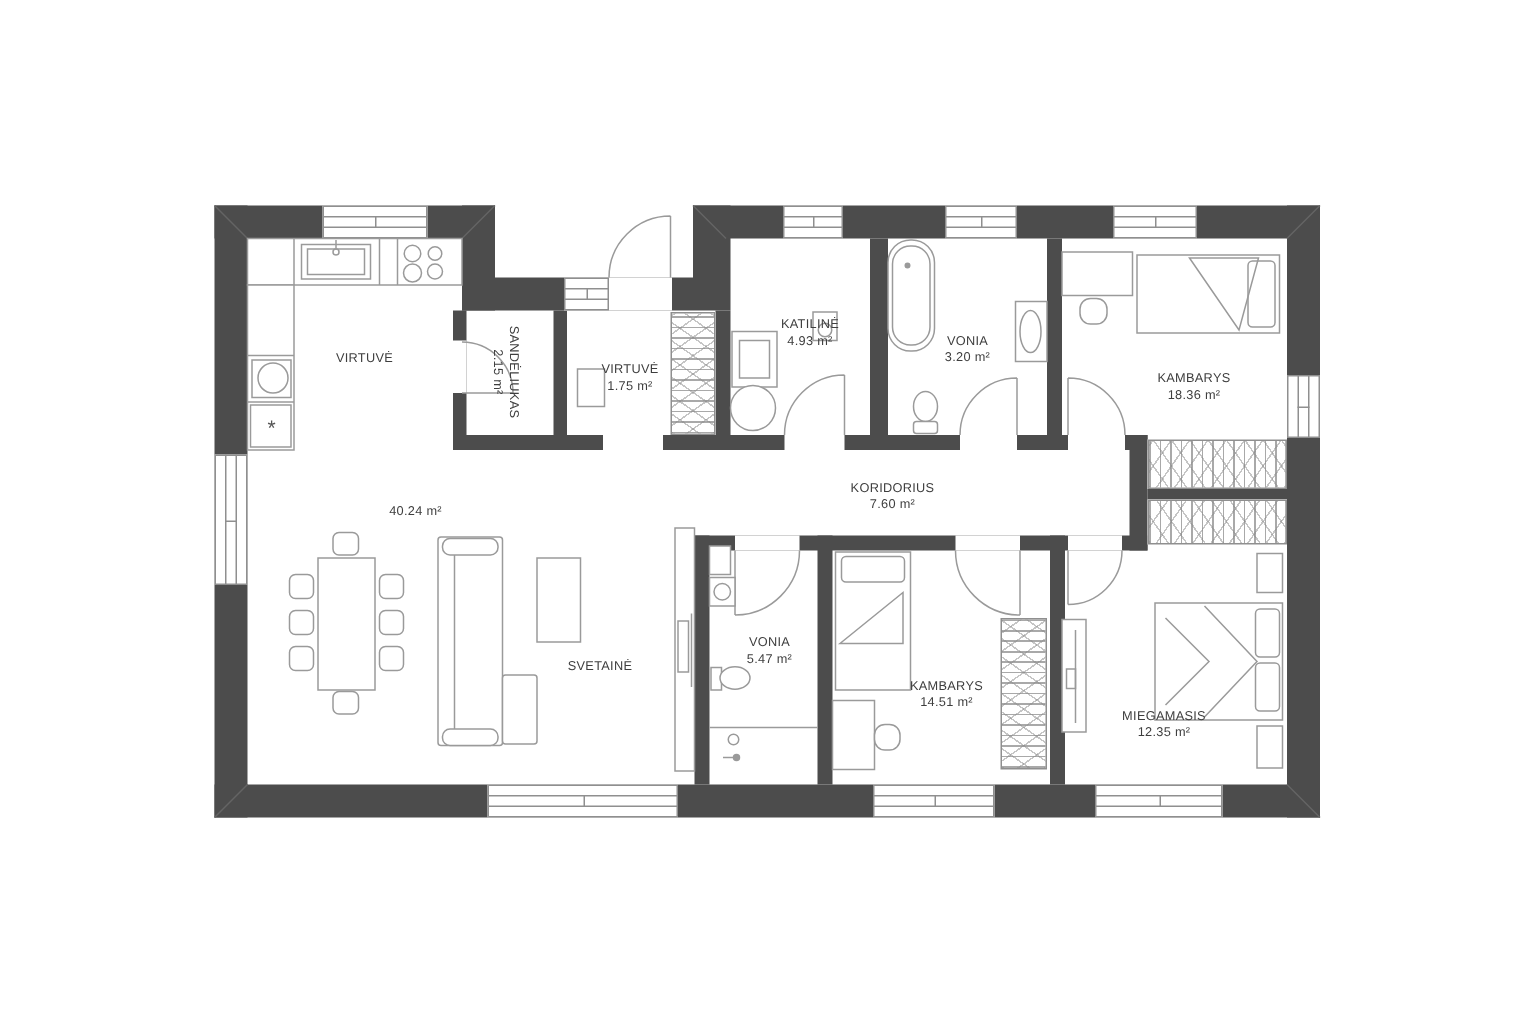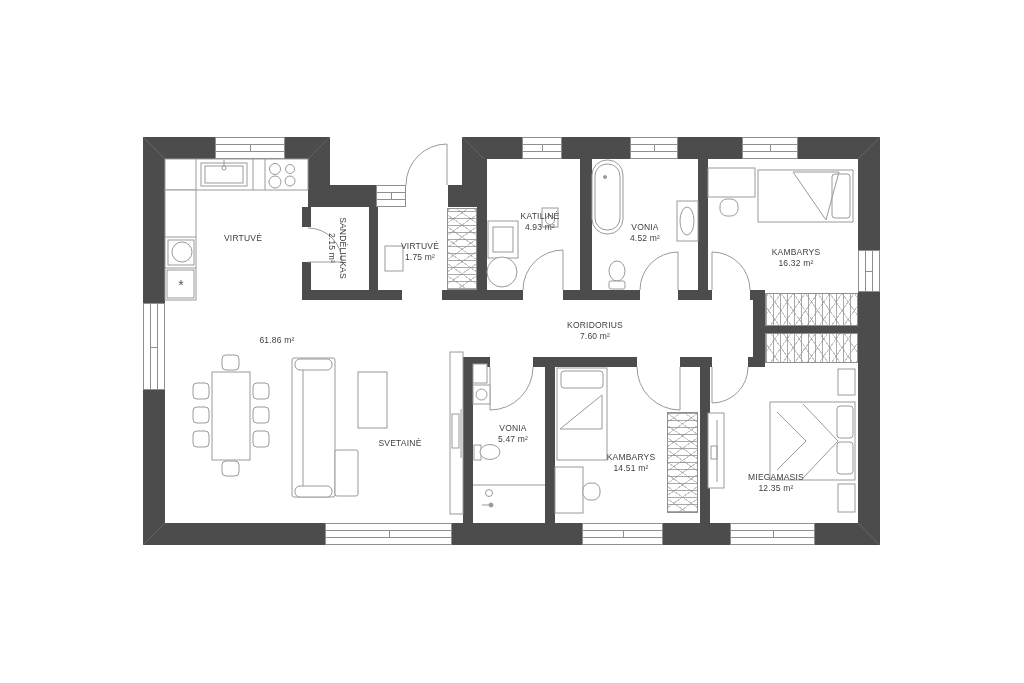--- a/index.html
+++ b/index.html
@@ -248,45 +248,45 @@
       <text x="181" y="290" font-size="14" text-anchor="middle" fill="#555" stroke="none">*</text>
     </g>
   </svg>
 
   <div class="label" style="left:243px;top:239px">
     <span>VIRTUVĖ</span>
       <span></span>
   </div>
   <div class="label" style="left:277px;top:341px">
     <span></span>
-      <span>61.86 m²</span>
+      <span>40.24 m²</span>
   </div>
   <div class="label" style="left:400px;top:444px">
     <span>SVETAINĖ</span>
       <span></span>
   </div>
   <div class="label vert" style="left:337px;top:248px">
     <span>SANDĖLIUKAS</span>
       <span>2.15 m²</span>
   </div>
   <div class="label" style="left:420px;top:252px">
     <span>VIRTUVĖ</span>
       <span>1.75 m²</span>
   </div>
   <div class="label" style="left:540px;top:222px">
     <span>KATILINĖ</span>
       <span>4.93 m²</span>
   </div>
   <div class="label" style="left:645px;top:233px">
     <span>VONIA</span>
-      <span>4.52 m²</span>
+      <span>3.20 m²</span>
   </div>
   <div class="label" style="left:796px;top:258px">
     <span>KAMBARYS</span>
-      <span>16.32 m²</span>
+      <span>18.36 m²</span>
   </div>
   <div class="label" style="left:595px;top:331px">
     <span>KORIDORIUS</span>
       <span>7.60 m²</span>
   </div>
   <div class="label" style="left:513px;top:434px">
     <span>VONIA</span>
       <span>5.47 m²</span>
   </div>
   <div class="label" style="left:631px;top:463px">

